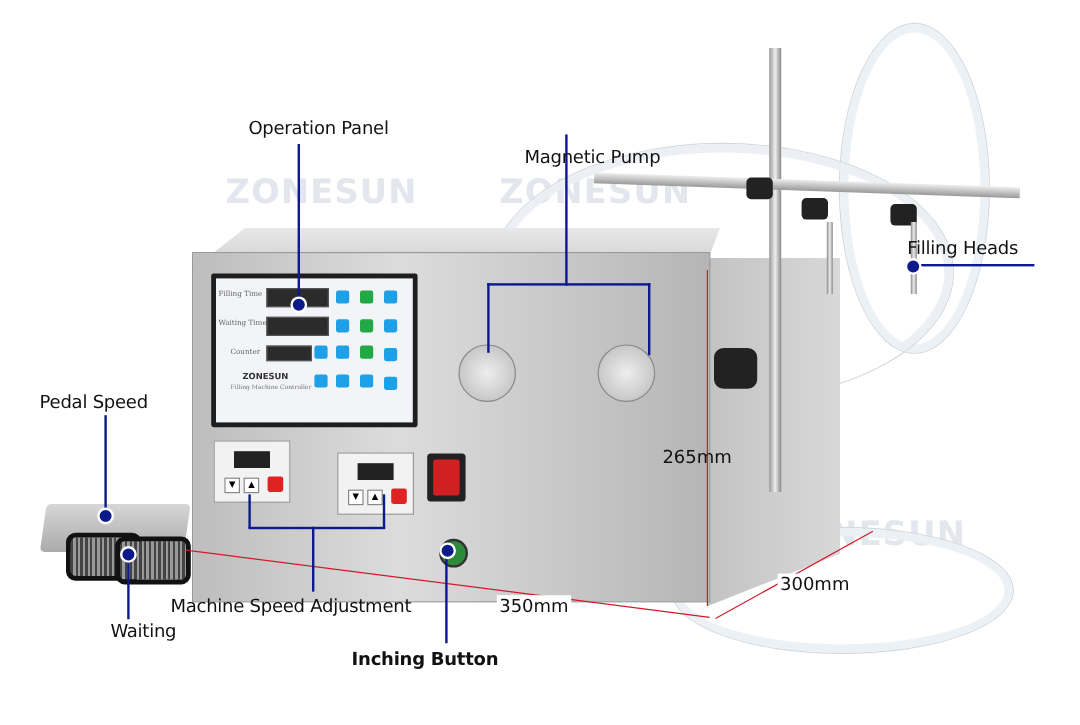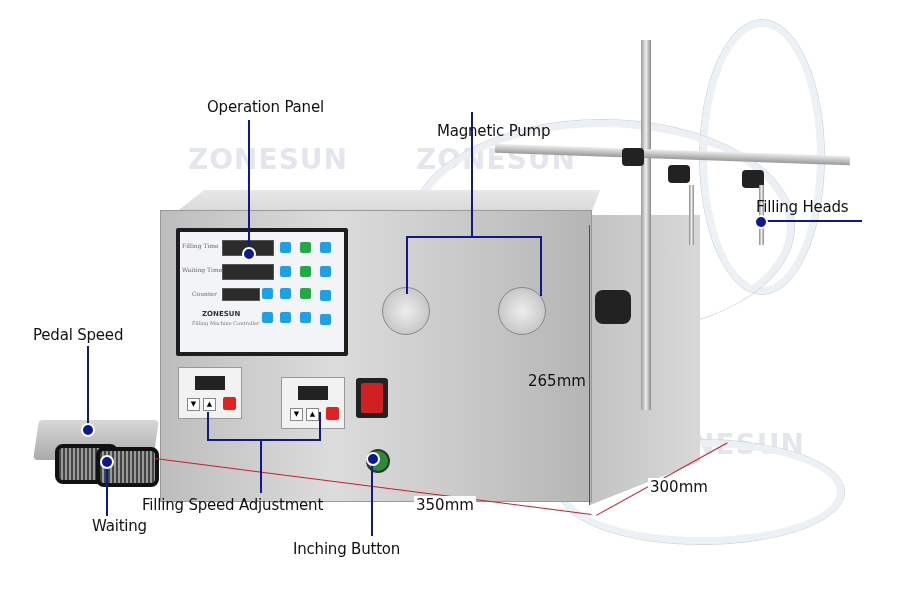--- a/index.html
+++ b/index.html
@@ -111,21 +111,21 @@
 <div class="nozzle" style="left:759px;top:185px;"></div>
 
 <div class="pedal"></div>
 <div class="filter" style="left:55px;top:444px;"></div>
 <div class="filter" style="left:96px;top:447px;"></div>
 
 <div class="redline" style="left:155px;top:458px;width:440px;transform:rotate(7.3deg);"></div>
 <div class="redv" style="left:589px;top:225px;height:280px;"></div>
 <div class="redline" style="left:596px;top:515px;width:150px;transform:rotate(-29deg);"></div>
 <div class="dim" style="left:414px;top:496px;">350mm</div>
-<div class="dim" style="left:526px;top:372px;background:transparent;">265mm</div>
+<div class="dim" style="left:550px;top:372px;background:transparent;">265mm</div>
 <div class="dim" style="left:648px;top:478px;">300mm</div>
 
 <div class="line" style="left:248px;top:120px;width:2px;height:132px;"></div>
 <div class="dot" style="left:242px;top:247px;"></div>
 
 <div class="line" style="left:471px;top:112px;width:2px;height:126px;"></div>
 <div class="line" style="left:406px;top:236px;width:136px;height:2px;"></div>
 <div class="line" style="left:406px;top:236px;width:2px;height:58px;"></div>
 <div class="line" style="left:540px;top:236px;width:2px;height:60px;"></div>
 
@@ -144,14 +144,14 @@
 <div class="line" style="left:260px;top:439px;width:2px;height:54px;"></div>
 
 <div class="line" style="left:371px;top:460px;width:2px;height:76px;"></div>
 <div class="dot" style="left:366px;top:452px;"></div>
 
 <div class="label" style="left:207px;top:98px;">Operation Panel</div>
 <div class="label" style="left:437px;top:90px;margin-top:32px;">Magnetic Pump</div>
 <div class="label" style="left:756px;top:198px;">Filling Heads</div>
 <div class="label" style="left:33px;top:326px;">Pedal Speed</div>
 <div class="label" style="left:92px;top:517px;">Waiting</div>
-<div class="label" style="left:142px;top:496px;">Filling Speed Adjustment</div>
-<div class="label" style="left:293px;top:540px;">Inching Button</div>
+<div class="label" style="left:142px;top:496px;">Machine Speed Adjustment</div>
+<div class="label" style="left:293px;top:540px;font-weight:bold;">Inching Button</div>
 
 </body></html>

